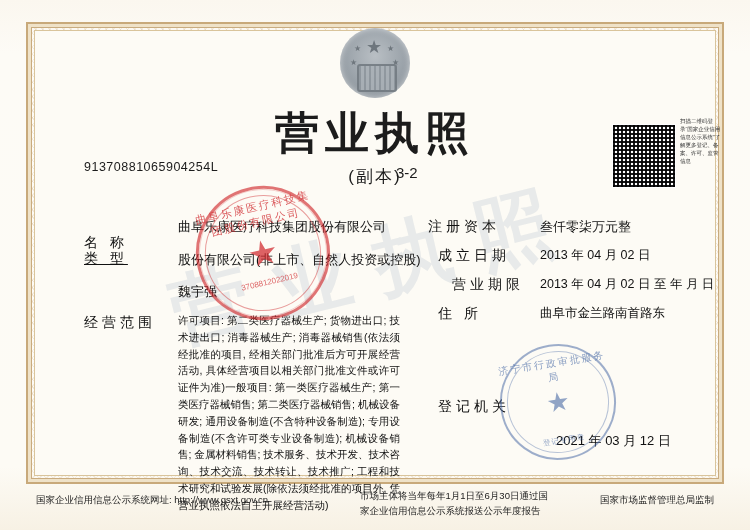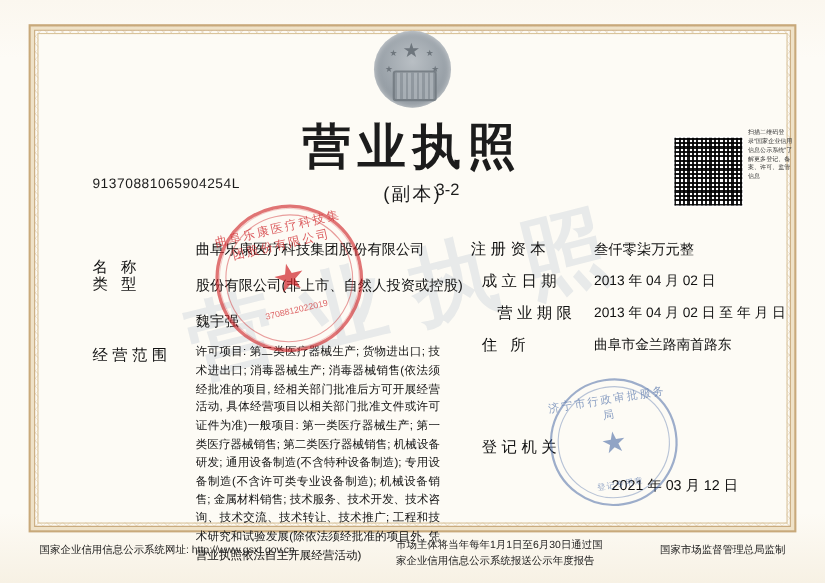--- a/index.html
+++ b/index.html
@@ -109,21 +109,21 @@
     position:absolute;right:28px;top:118px;width:42px;
     font-size:5.5px;line-height:1.45;color:#333;letter-spacing:0;
   }
   
   .field{position:absolute;font-size:14px;color:#111;}
   .flabel{letter-spacing:4px;}
   .fvalue{font-size:13px;}
   
   .row-name-l{left:84px;top:218px;margin-top:16px;}
   .row-name-v{left:178px;top:218px;}
-  .row-type-l{left:84px;top:250px;}
+  .row-type-l{left:84px;top:250px;text-decoration:underline;}
   .row-type-v{left:178px;top:251px;}
   .row-rep-l{left:84px;top:282px;}
   .row-rep-v{left:178px;top:283px;}
   .row-scope-l{left:84px;top:314px;}
   .scope-text{
     position:absolute;left:178px;top:312px;width:222px;
     font-size:10.5px;line-height:1.6;color:#111;text-align:justify;
   }
   
   .r-cap-l{left:428px;top:218px;text-align:right;}

